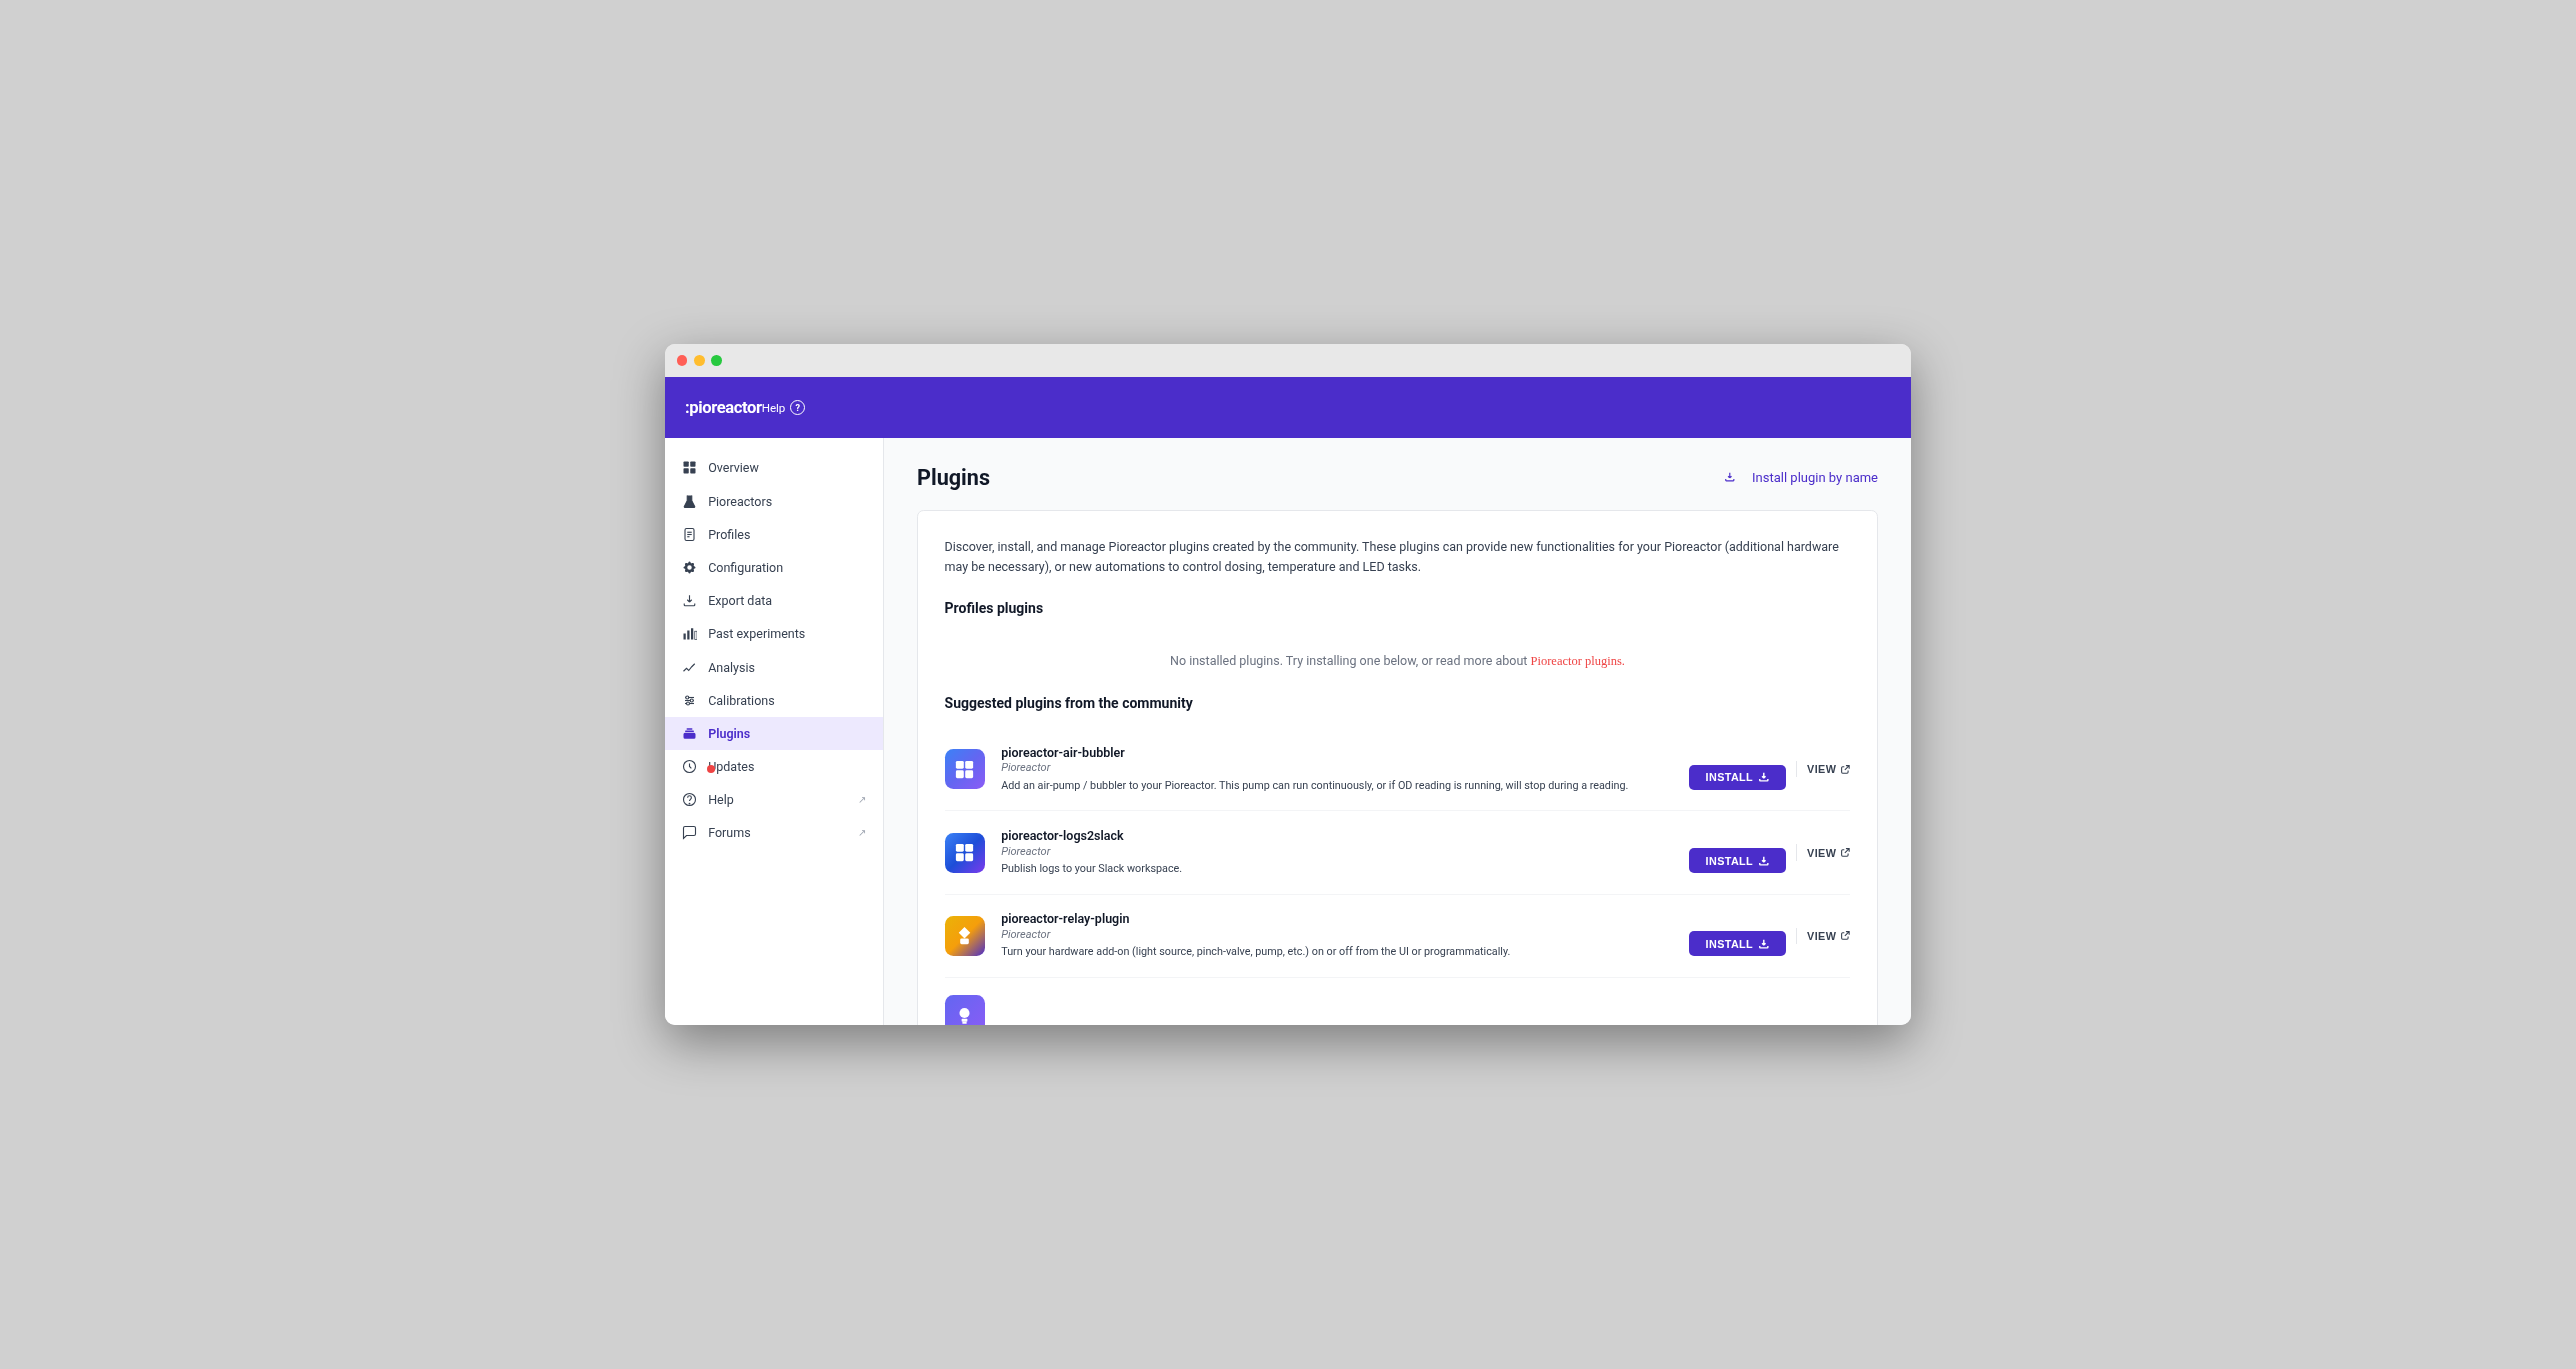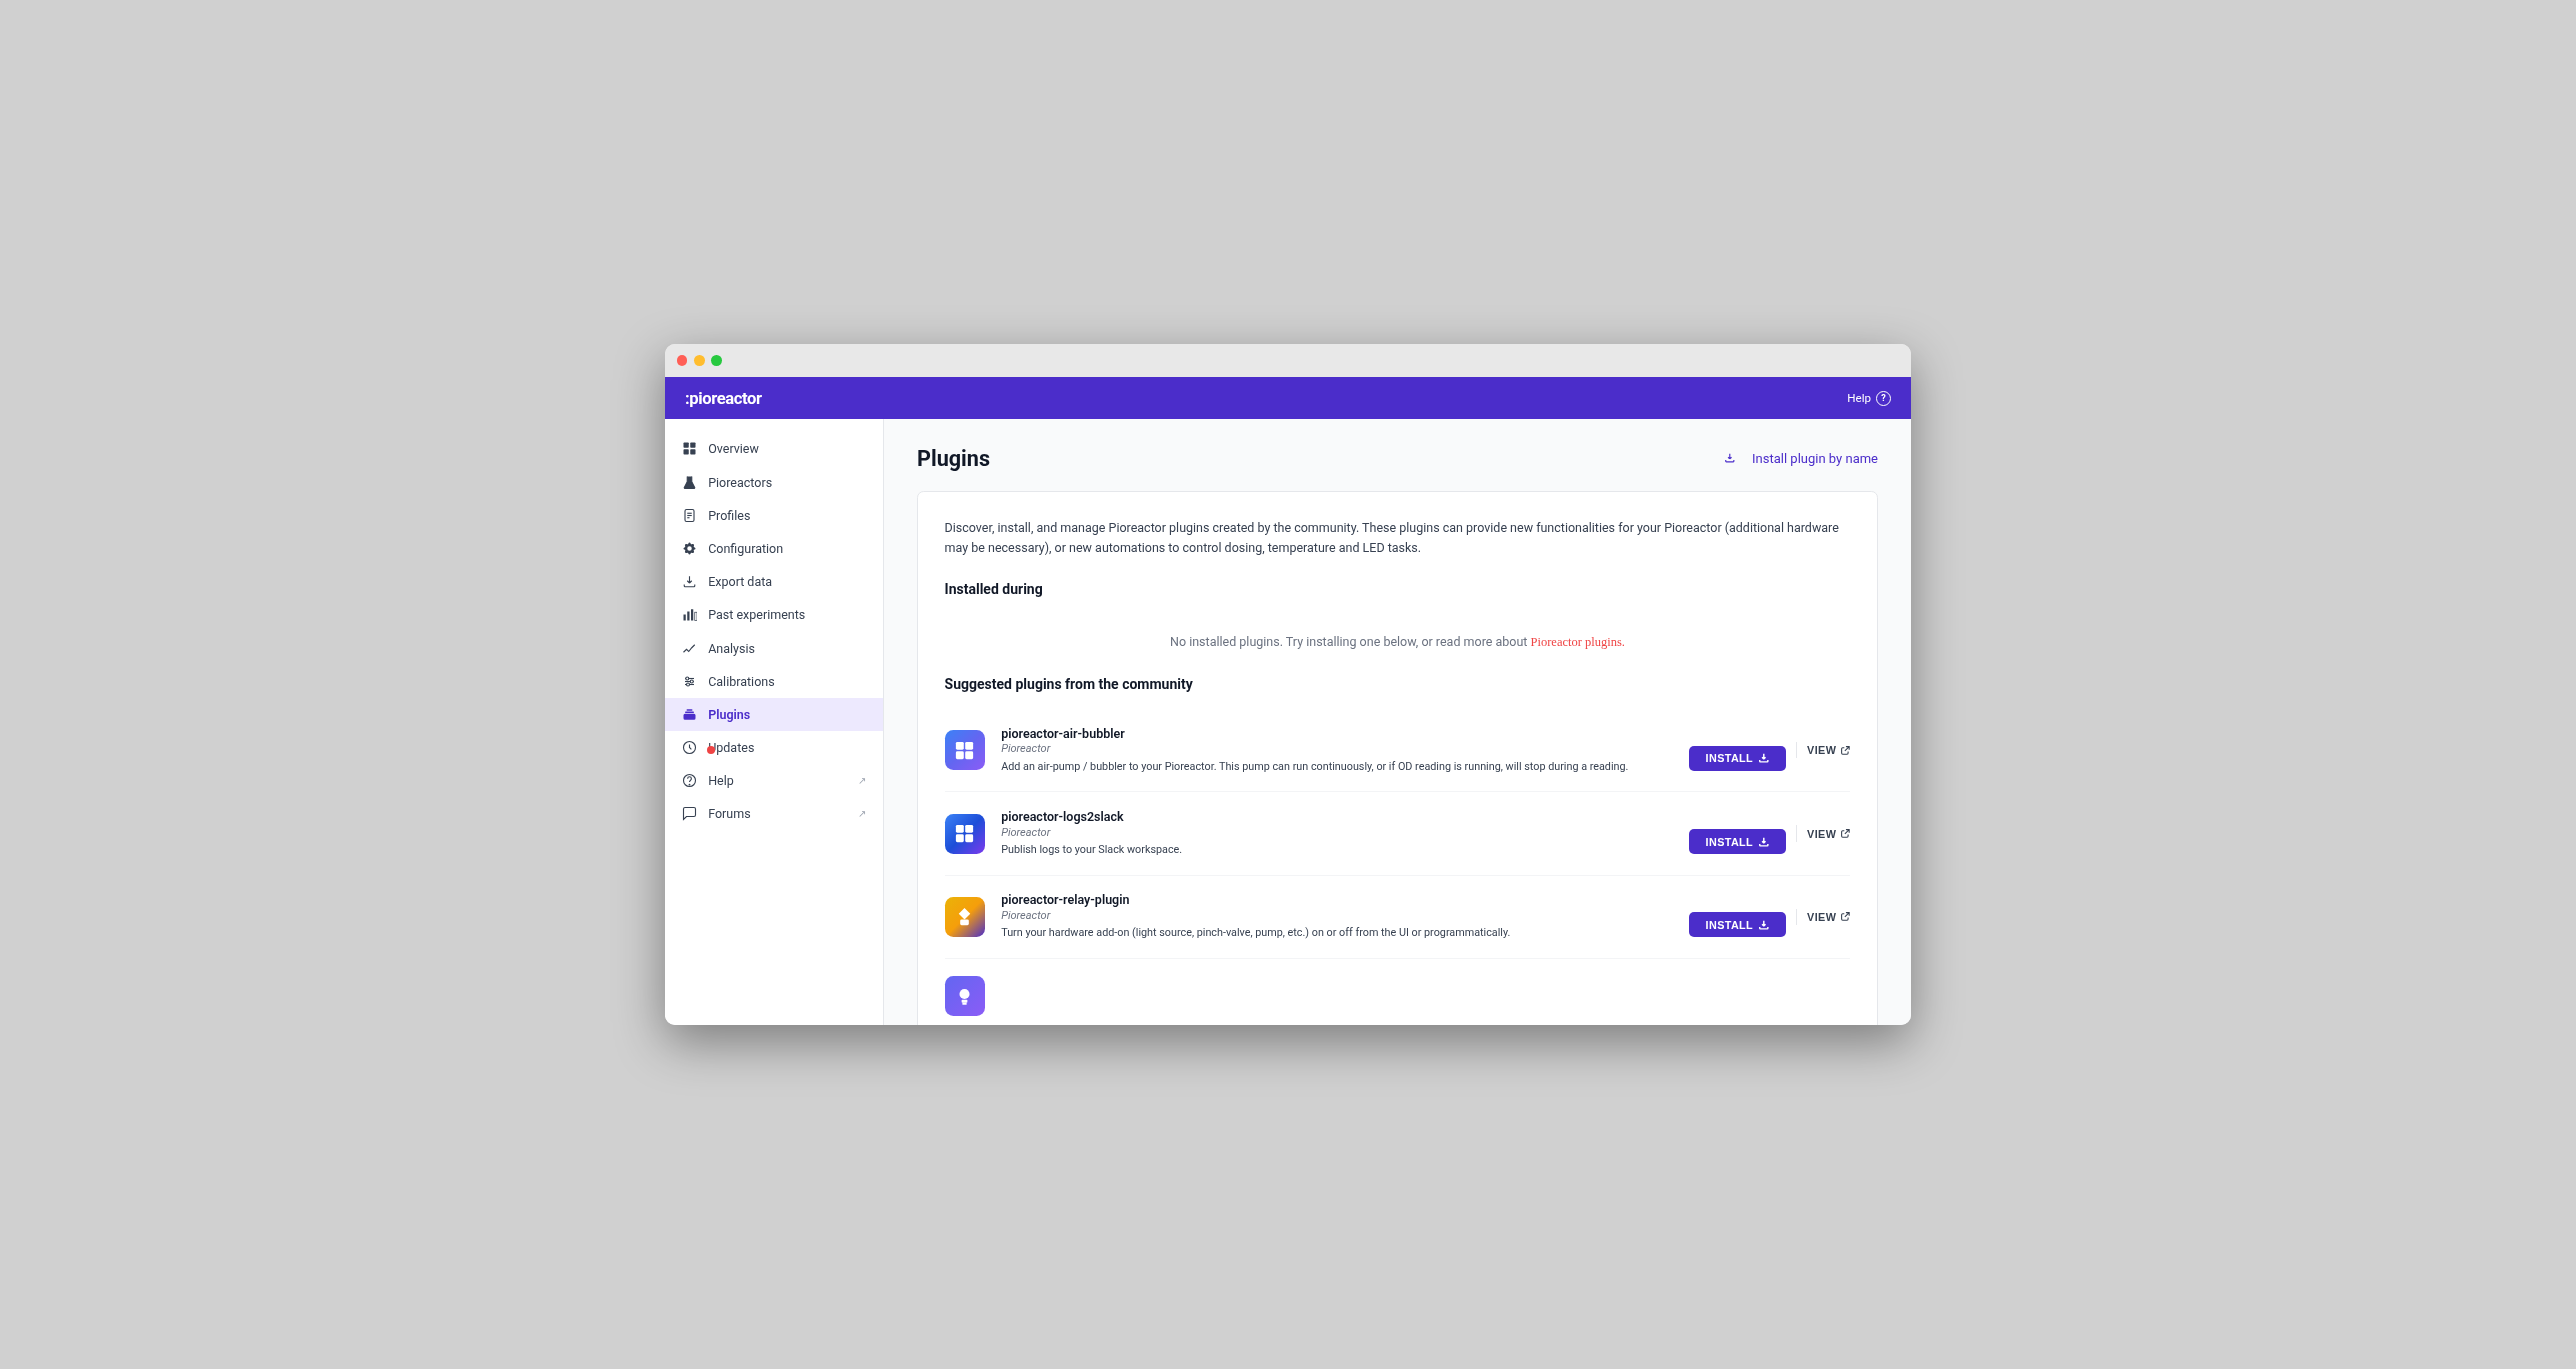--- a/index.html
+++ b/index.html
@@ -38,24 +38,24 @@
     .traffic-min { background: #ffbd2e; }
     .traffic-max { background: #27c93f; }
     .app-body {
       display: flex;
       flex: 1;
       overflow: hidden;
     }
     
     .header {
       background: #4b2dca;
-      height: 42px;
-      display: flex;
-      align-items: center;
-      justify-content: space-between;
+      height: 61px;
+      display: flex;
+      align-items: center;
+      justify-content: flex-start;
       padding: 0 20px;
       flex-shrink: 0;
     }
     .header-logo {
       color: white;
       font-size: 16.6px;
       font-weight: 700;
       letter-spacing: -0.4px;
     }
     .header-help {
@@ -423,21 +423,21 @@
               <path d="M10 3v9m0 0l-3-3m3 3l3-3" fill="none" stroke="currentColor" stroke-width="2"></path>
               <path d="M3 14v2a1 1 0 001 1h12a1 1 0 001-1v-2" fill="none" stroke="currentColor" stroke-width="2"></path>
             </svg>
             <span>Install plugin by name</span>
           </a>
         </div>
 
         <div class="content-card">
           <p class="intro-text">Discover, install, and manage Pioreactor plugins created by the community. These plugins can provide new functionalities for your Pioreactor (additional hardware may be necessary), or new automations to control dosing, temperature and LED tasks.</p>
 
-          <h2 class="section-title">Installed during</h2>
+          <h2 class="section-title">Profiles plugins</h2>
 
           <div class="no-plugins">
             <span>No installed plugins. Try installing one below, or read more about </span><a style="color:#ef4444;text-decoration:none;font-family:Liberation Serif, serif;">Pioreactor plugins.</a>
           </div>
 
           <h2 class="plugins-section-title">Suggested plugins from the community</h2>
 
           <div class="plugin-item">
             <div class="plugin-icon plugin-icon-air">
               <svg width="23" height="23" viewBox="0 0 32 32" fill="white">

